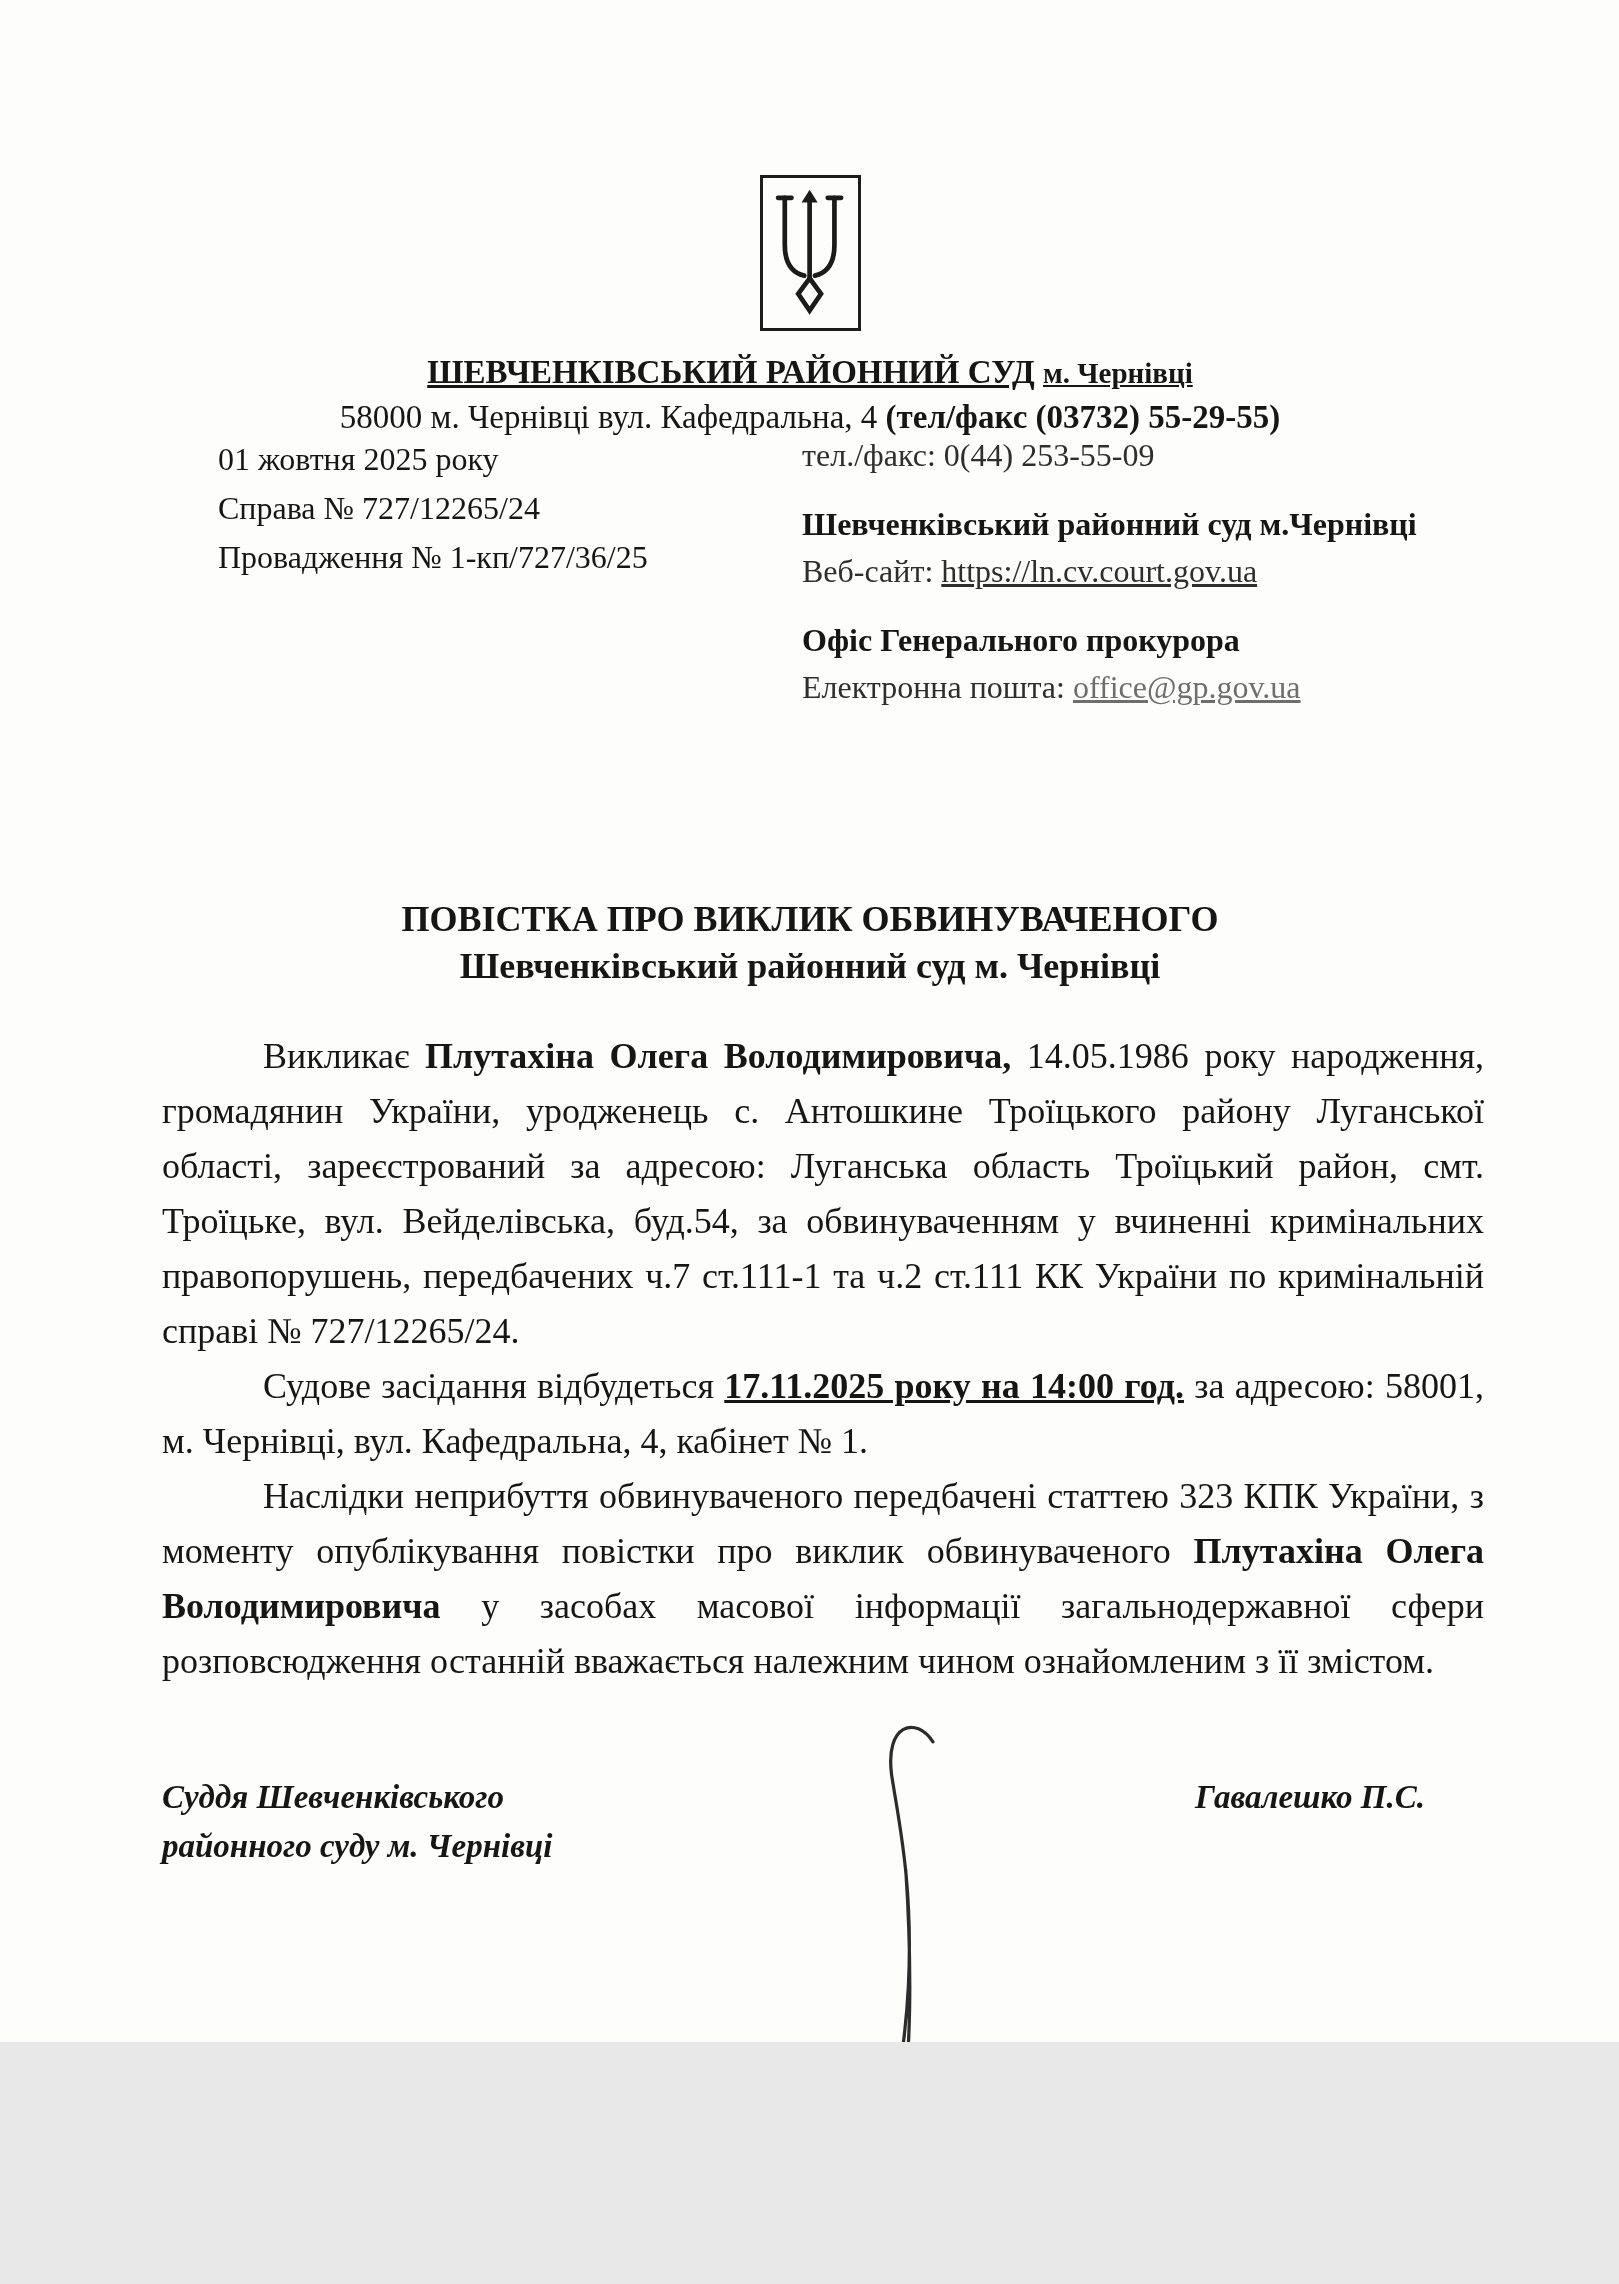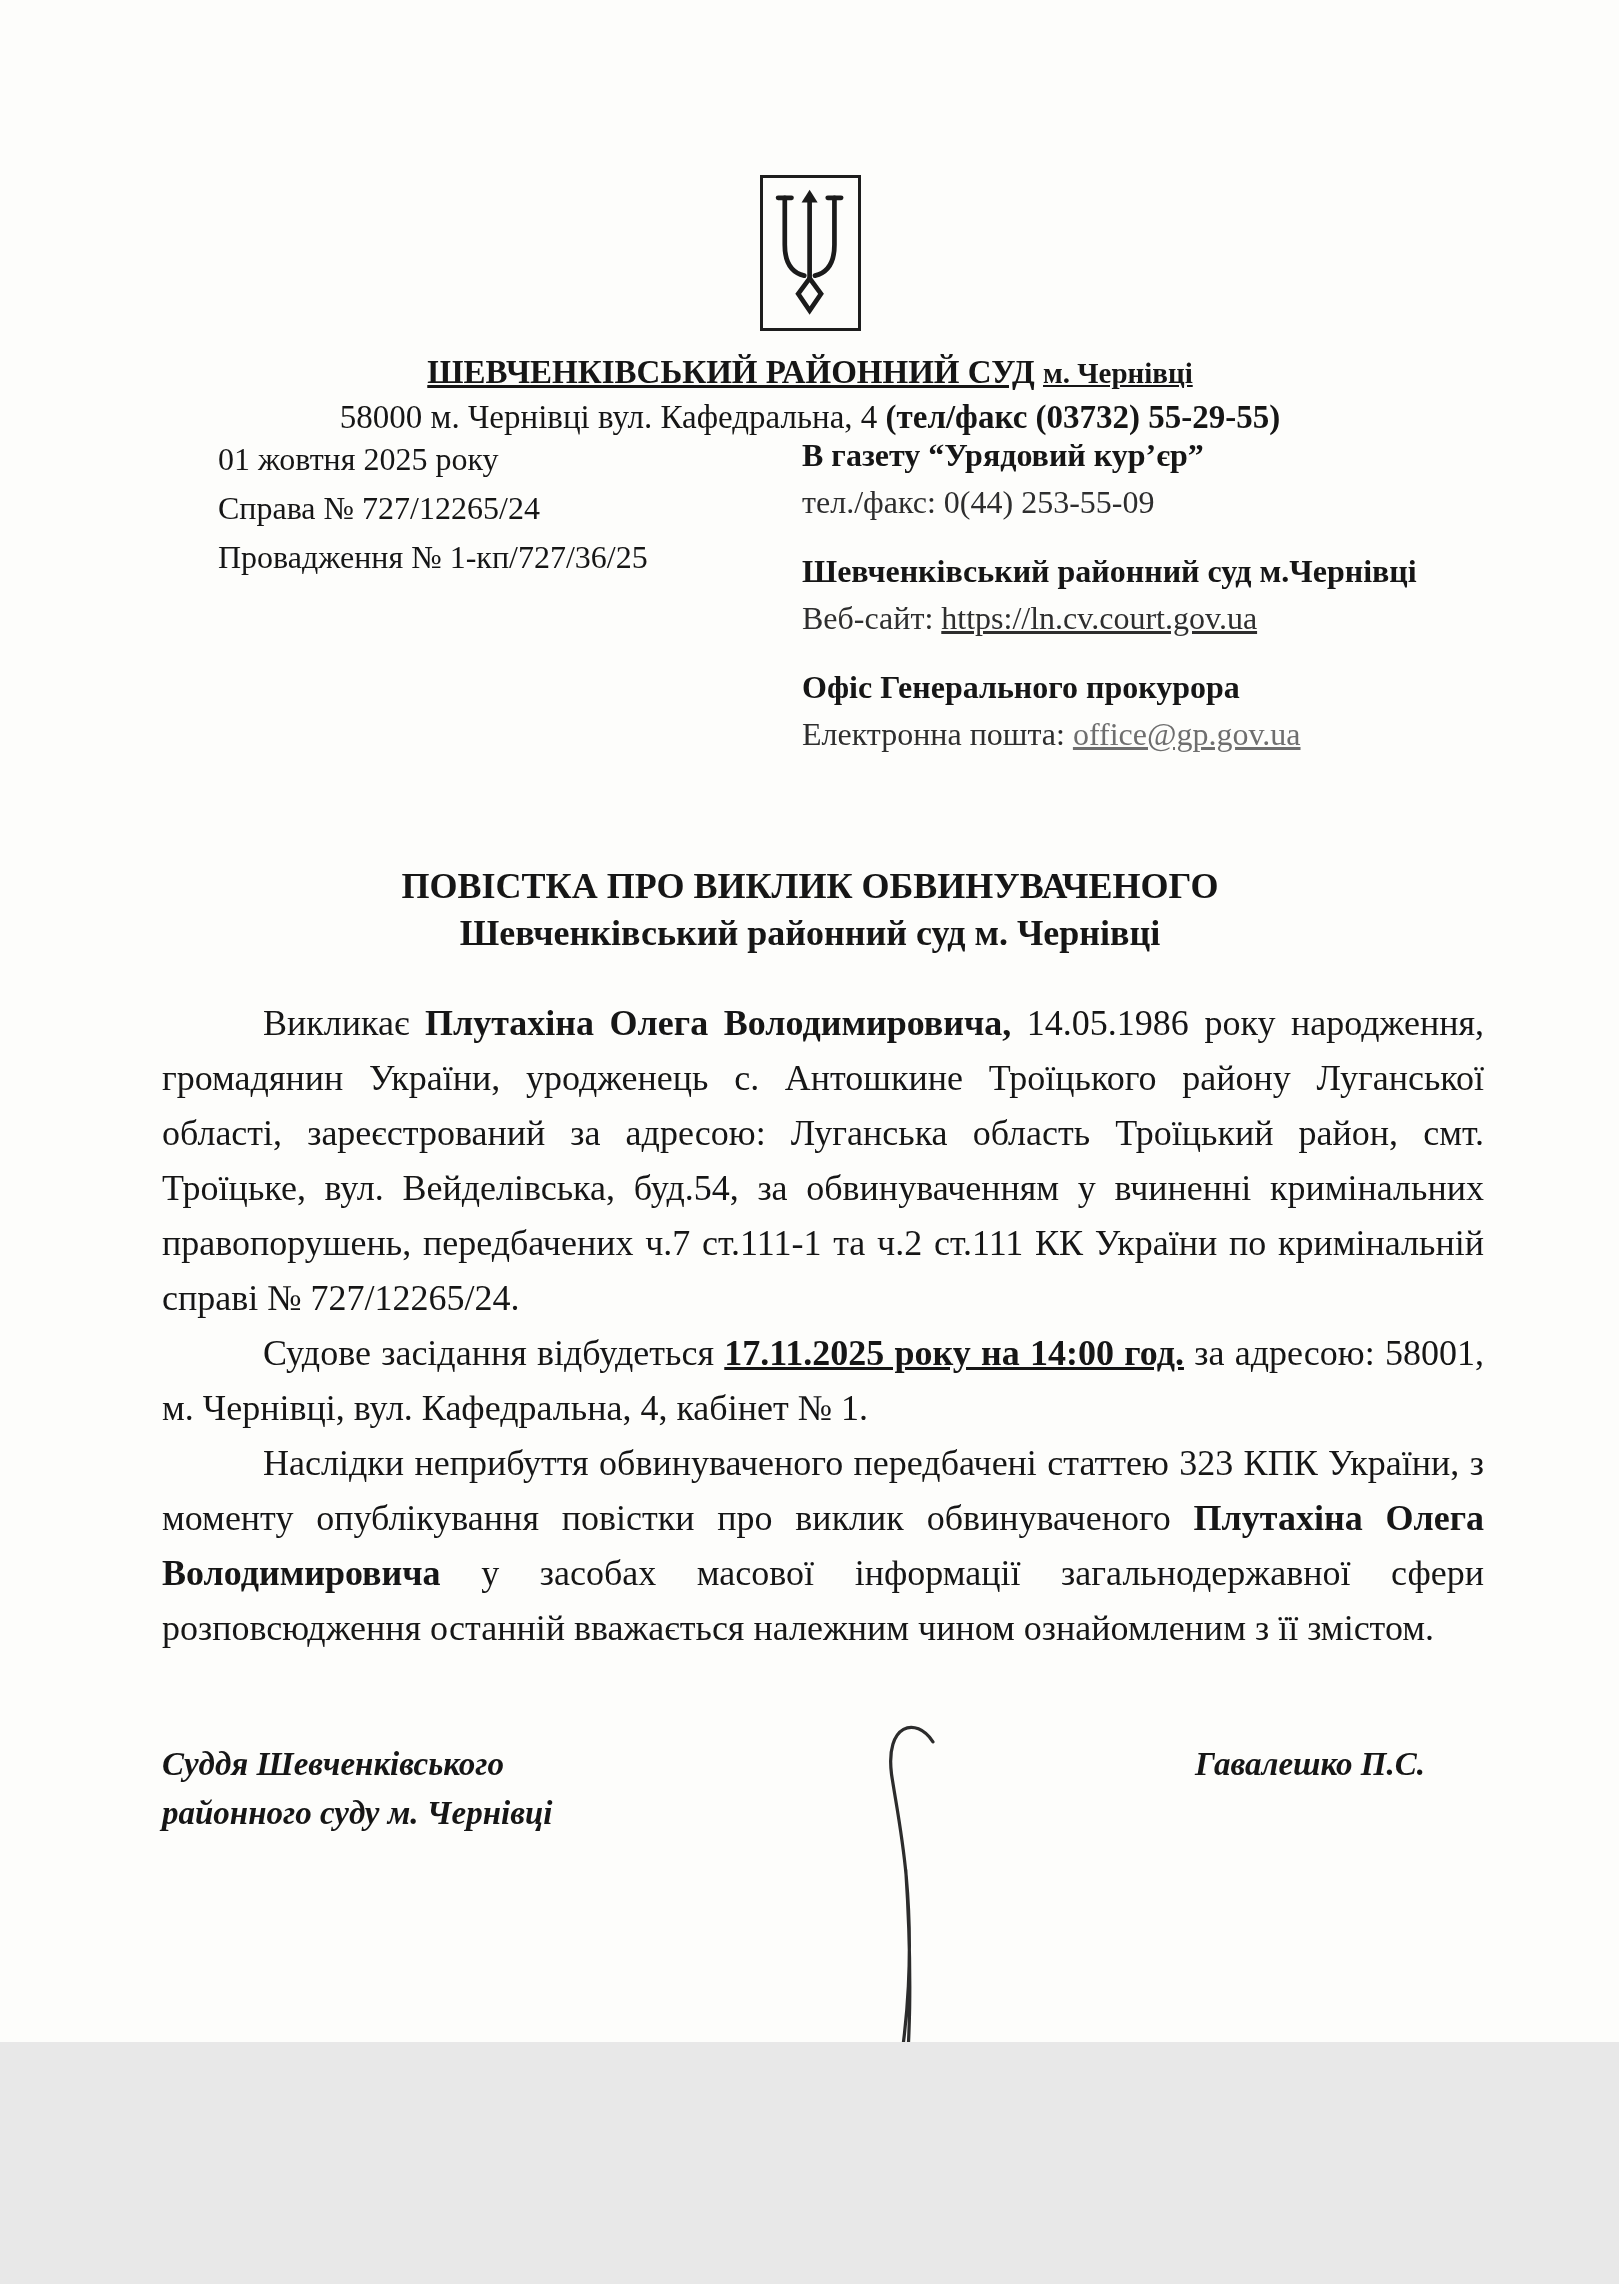--- a/index.html
+++ b/index.html
@@ -37,21 +37,21 @@
   .meta div { line-height:49px; }
   .recipients { position:absolute; left:584px; top:-2.6px; font-size:32px; }
   .rblock { margin-bottom:22px; }
   .rblock div { line-height:47px; }
   .rtitle { font-weight:700; }
   .rline { color:#2e2e2e; }
   .link { text-decoration:underline; }
   .faded-link { text-decoration:underline; color:#6e6e6e;text-align:center; }
 
   
-  .doc-title { text-align:center; margin-top:58px; font-size:36px; font-weight:700; line-height:47px; }
+  .doc-title { text-align:center; margin-top:91px; font-size:36px; font-weight:700; line-height:47px; }
 
   
   .body-text {
     margin:39px 136px 12px 162px;
     font-size:36px;
     line-height:55px;
     text-align:justify;
   }
   .body-text p { text-indent:101px; }
   .b { font-weight:700; }
@@ -105,21 +105,20 @@
 
   <div class="info">
     <div class="meta">
       <div>01 жовтня 2025 року</div>
       <div>Справа № 727/12265/24</div>
       <div>Провадження № 1-кп/727/36/25</div>
     </div>
 
     <div class="recipients">
       <div class="rblock">
-        <div class="rtitle">В газету “Урядовий кур’єр”</div>
         <div class="rline">тел./факс:  0(44) 253-55-09</div>
       </div>
 
       <div class="rblock">
         <div class="rtitle">Шевченківський районний суд м.Чернівці</div>
         <div class="rline">
           <span>Веб-сайт: </span>
           <span class="link">https://ln.cv.court.gov.ua</span>
         </div>
       </div>

